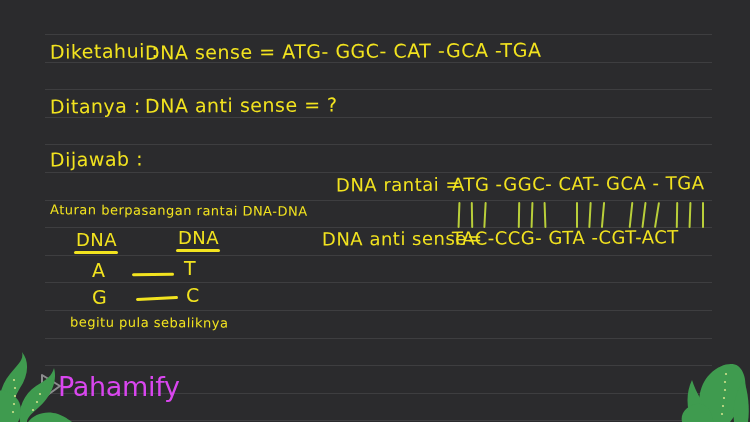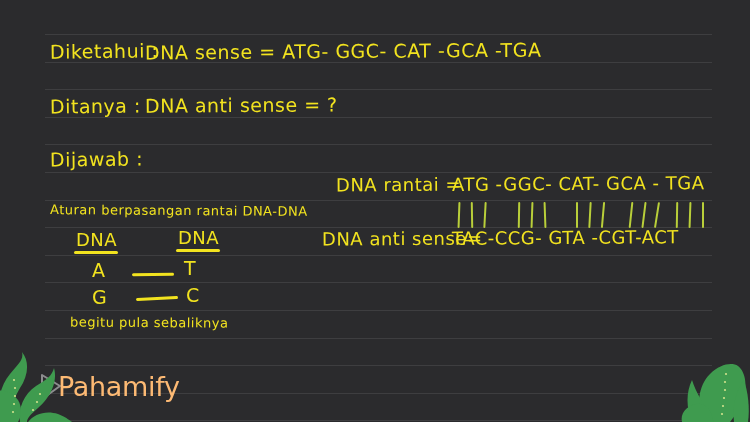--- a/index.html
+++ b/index.html
@@ -69,21 +69,21 @@
   
   #brand {
     position: absolute;
     left: 38px;
     bottom: 20px;
     display: flex;
     align-items: center;
     gap: 2px;
   }
   #brand .wordmark {
-    color: #fdba74;
+    color: #d946ef;
     font-size: 27px;
     font-family: "DejaVu Sans", sans-serif;
     letter-spacing: -0.3px;
   }
   #brand .mark {
     width: 26px;
     height: 30px;
     display: block;
     margin-right: -8px;
   }

